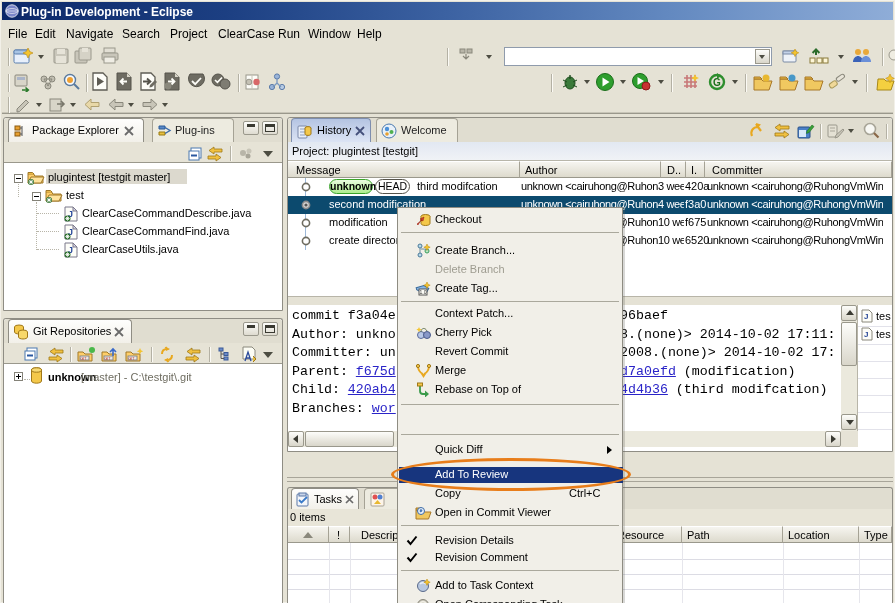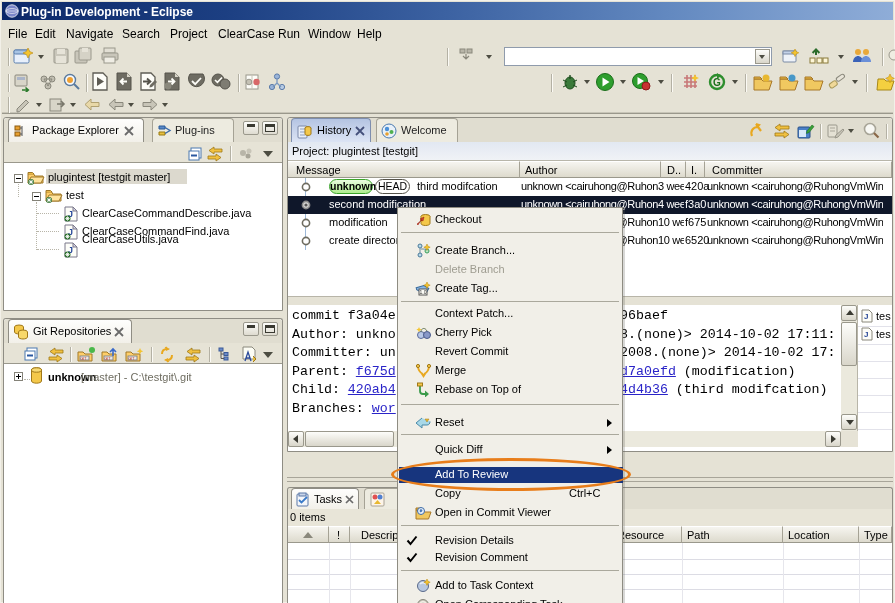--- a/index.html
+++ b/index.html
@@ -324,21 +324,21 @@
     <path d="M3.5 10.3 v4.4 M1.3 12.5 h4.4 M2 11 l3 3 M5 11 l-3 3" stroke="#fff" stroke-width="0.8"></path>
   </svg>
 <div class="a" style="left:82px;top:225px">ClearCaseCommandFind.java</div>
 <svg class="icn" style="left:64px;top:242px" width="14" height="16" viewBox="0 0 14 16">
     <path d="M1 1 h8 l4 4 v10 h-12z" fill="#fdfdf8" stroke="#7a788a"></path>
     <path d="M9 1 l4 4 h-4z" fill="#d8d5e8" stroke="#7a788a"></path>
     <text x="4" y="11" font-size="9" font-weight="bold" fill="#2a4a9a">J</text>
     <circle cx="3.5" cy="12.5" r="3" fill="#2a6e2a"></circle>
     <path d="M3.5 10.3 v4.4 M1.3 12.5 h4.4 M2 11 l3 3 M5 11 l-3 3" stroke="#fff" stroke-width="0.8"></path>
   </svg>
-<div class="a" style="left:82px;top:233px">ClearCaseUtils.java</div>
+<div class="a" style="left:82px;top:243px">ClearCaseUtils.java</div>
 <div class="vline" style="left:18px;top:184px;height:13px;border-left:1px dotted #b8b5a8"></div>
 <div class="vline" style="left:36px;top:202px;height:48px;border-left:1px dotted #b8b5a8"></div>
 <div class="hline" style="left:37px;top:213px;width:22px;border-top:1px dotted #b8b5a8"></div>
 <div class="hline" style="left:37px;top:231px;width:22px;border-top:1px dotted #b8b5a8"></div>
 <div class="hline" style="left:37px;top:249px;width:22px;border-top:1px dotted #b8b5a8"></div>
 
 <div class="panel" style="left:3px;top:318px;width:280px;height:285px;border-bottom:none"></div>
 <div class="a" style="left:4px;top:319px;width:278px;height:24px;background:#e0ddd0;border-radius:3px 3px 0 0"></div>
 <div class="tab" style="left:8px;top:319px;width:124px;background:linear-gradient(#fefefd,#f2f0e9)">
  <svg class="icn" style="left:4px;top:3px" width="16" height="17" viewBox="0 0 16 17">
@@ -491,21 +491,21 @@
       <svg class="icn" style="left:13px;top:4px" width="10" height="10" viewBox="0 0 10 10">
         <circle cx="5" cy="5" r="3.6" fill="#fff" stroke="#6e6c60" stroke-width="1.6"></circle>
       </svg>
       <div class="a" style="left:41px;top:1px;width:44px;height:15px;background:linear-gradient(#eafce0,#aeed8e);border:1.5px solid #3aa42a;border-radius:8px;text-align:center;font-weight:bold;font-size:10.5px;line-height:12px">unknown</div>
       <div class="a" style="left:87px;top:1px;width:35px;height:15px;background:#fefefc;border:1.5px solid #55534a;border-radius:8px;text-align:center;font-size:10.5px;line-height:12px">HEAD</div>
       <div class="a" style="left:129px;top:2px">third modifcation</div>
       <div class="a" style="left:233px;top:2px;width:163px;overflow:hidden;white-space:nowrap;letter-spacing:-0.35px">unknown &lt;cairuhong@Ruhon3 wee</div>
       <div class="a" style="left:397px;top:2px">420a</div>
       <div class="a" style="left:419px;top:2px;width:176px;overflow:hidden;white-space:nowrap;letter-spacing:-0.35px">unknown &lt;cairuhong@RuhongVmWin2</div>
     </div>
-<div class="a" style="left:0;top:18px;width:604px;height:18px;background:#0f172a;color:#fff">
+<div class="a" style="left:0;top:18px;width:604px;height:18px;background:#0c4a6e;color:#fff">
       <svg class="icn" style="left:13px;top:4px" width="10" height="10" viewBox="0 0 10 10">
         <circle cx="5" cy="5" r="3.6" fill="#d8d8d8" stroke="#8a8a8a" stroke-width="1.6"></circle>
         <circle cx="5" cy="5" r="1.6" fill="#555"></circle>
       </svg>
       <div class="a" style="left:41px;top:2px">second modification</div>
       <div class="a" style="left:233px;top:2px;width:163px;overflow:hidden;white-space:nowrap;letter-spacing:-0.35px">unknown &lt;cairuhong@Ruhon4 wee</div>
       <div class="a" style="left:397px;top:2px">f3a0</div>
       <div class="a" style="left:419px;top:2px;width:176px;overflow:hidden;white-space:nowrap;letter-spacing:-0.35px">unknown &lt;cairuhong@RuhongVmWin2</div>
     </div>
 <div class="a" style="left:0;top:36px;width:604px;height:18px">
@@ -683,28 +683,20 @@
     </div>
 <div class="mi" style="top:172px">
       <svg class="icn" style="left:17px;top:2px" width="15" height="15" viewBox="0 0 15 15">
         <path d="M4 1 v8 c0 2 1 3 3 3 h2" fill="none" stroke="#3a9a4a" stroke-width="1.8"></path>
         <path d="M9 8.5 l4 3.5 -4 3.5z" fill="#3a9a4a"></path>
         <rect x="1.5" y="1" width="5" height="3" fill="#f4c84a" stroke="#a07818"></rect>
       </svg>
       <span class="mitx" style="">Rebase on Top of</span>
     </div>
 <div class="msep" style="top:196px"></div>
-<div class="mi" style="top:205px">
-      <svg class="icn" style="left:16px;top:4px" width="17" height="13" viewBox="0 0 17 13">
-        <path d="M7 1 L1 6 l6 5 v-3 h5 c2 0 3 -1.5 3 -3.5" fill="#a8d8e8" stroke="#4a8aa8"></path>
-        <path d="M10 2 h4 l-2 3z" fill="#e8b830" stroke="#a07818" stroke-width="0.5"></path>
-      </svg>
-      <span class="mitx" style="">Reset</span>
-      <div class="sub"></div>
-    </div>
 <div class="msep" style="top:226px"></div>
 <div class="mi" style="top:232px">
       <span class="mitx" style="">Quick Diff</span>
       <div class="sub"></div>
     </div>
 <div class="a" style="left:1px;top:259px;width:224px;height:16px;background:#17357e;color:#fff">
       <span style="position:absolute;left:36px;top:1px">Add To Review</span>
     </div>
 <div class="mi" style="top:276px">
       <span class="mitx" style="">Copy</span>

